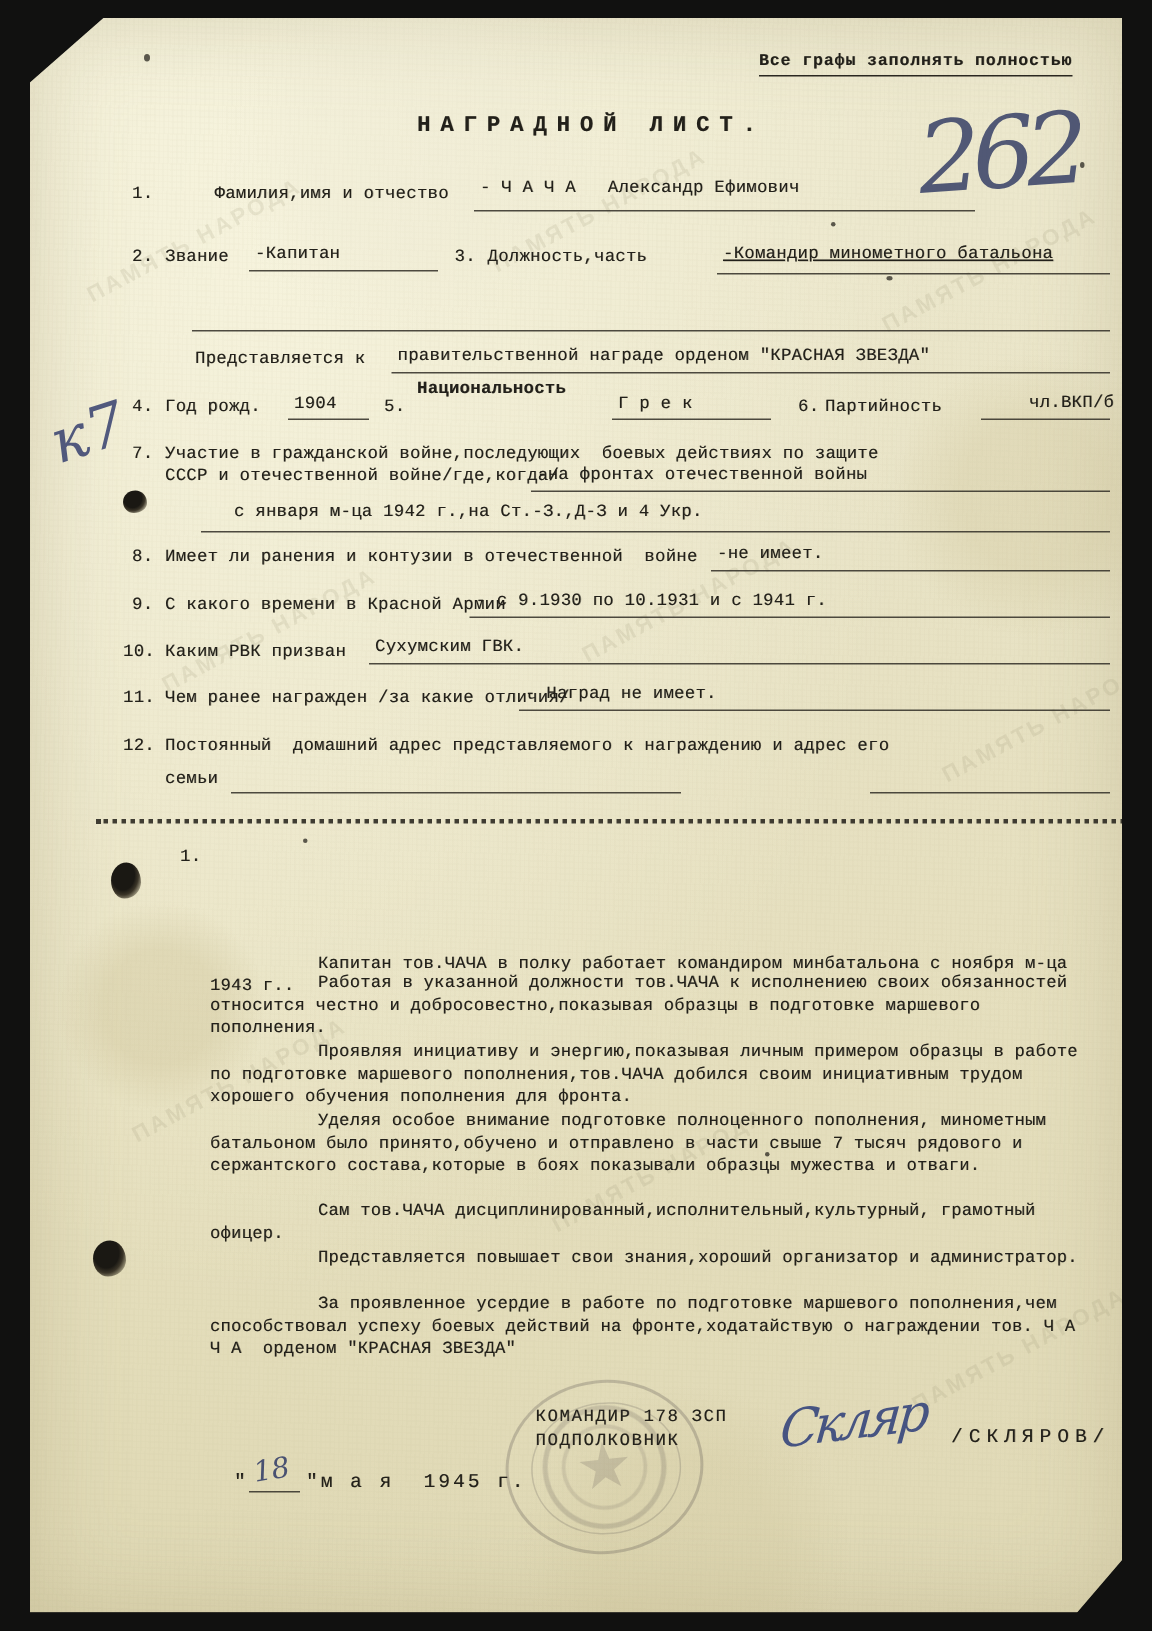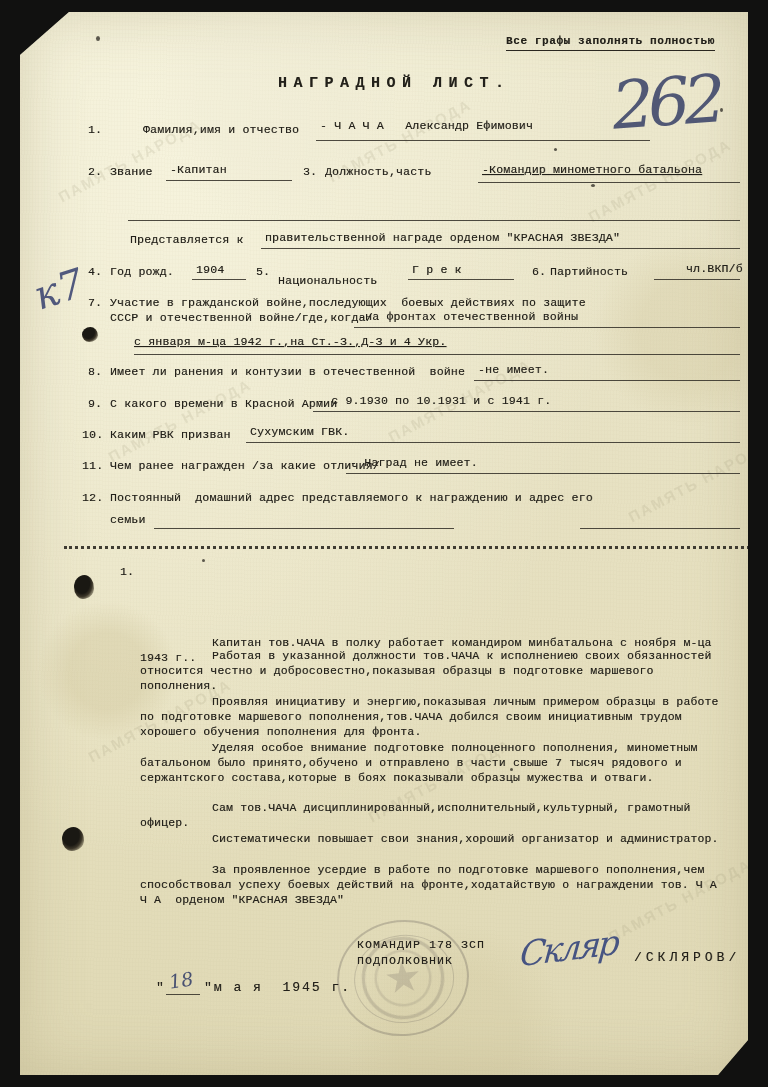--- a/index.html
+++ b/index.html
@@ -296,36 +296,36 @@
       <div class="t" style="left:110px; top:220px;">Представляется к</div>
       <div class="t" style="left:245px; top:218px;">правительственной награде орденом "КРАСНАЯ ЗВЕЗДА"</div>
       <div class="rule" style="left:241px; top:236px; width:479px;"></div>
 
       <div class="t" style="left:68px; top:252px;">4.</div>
       <div class="t" style="left:90px; top:252px;">Год рожд.</div>
       <div class="t" style="left:176px; top:250px;">1904</div>
       <div class="rule" style="left:172px; top:267px; width:54px;"></div>
 
       <div class="t" style="left:236px; top:252px;">5.</div>
-      <div class="t" style="left:258px; top:261px;">Национальность</div>
+      <div class="t" style="left:258px; top:240px;font-weight:bold;">Национальность</div>
       <div class="t" style="left:392px; top:250px;">Г р е к</div>
       <div class="rule" style="left:388px; top:267px; width:106px;"></div>
 
       <div class="t" style="left:512px; top:252px;">6.</div>
       <div class="t" style="left:530px; top:252px;">Партийность</div>
       <div class="t" style="left:666px; top:249px;">чл.ВКП/б</div>
       <div class="rule" style="left:634px; top:267px; width:86px;"></div>
 
       <div class="t" style="left:68px; top:283px;">7.</div>
       <div class="t" style="left:90px; top:298px;">СССР и отечественной войне/где,когда/</div>
       <div class="t" style="left:90px; top:283px;">Участие в гражданской войне,последующих  боевых действиях по защите</div>
       <div class="t" style="left:338px; top:297px;">-на фронтах отечественной войны</div>
       <div class="rule" style="left:334px; top:315px; width:386px;"></div>
 
-      <div class="t" style="left:114px; top:322px;text-decoration:underline;">с января м-ца 1942 г.,на Ст.-З.,Д-З и 4 Укр.</div>
+      <div class="t" style="left:136px; top:322px;">с января м-ца 1942 г.,на Ст.-З.,Д-З и 4 Укр.</div>
       <div class="rule" style="left:114px; top:342px; width:606px;"></div>
 
       <div class="t" style="left:68px; top:352px;">8.</div>
       <div class="t" style="left:90px; top:352px;">Имеет ли ранения и контузии в отечественной  войне</div>
       <div class="t" style="left:458px; top:350px;">-не имеет.</div>
       <div class="rule" style="left:454px; top:368px; width:266px;"></div>
 
       <div class="t" style="left:68px; top:384px;">9.</div>
       <div class="t" style="left:90px; top:384px;">С какого времени в Красной Армии</div>
       <div class="t" style="left:297px; top:381px;">- с 9.1930 по 10.1931 и с 1941 г.</div>
@@ -349,21 +349,21 @@
 
       <div class="dotted" style="top:534px;"></div>
 
       <div class="t" style="left:100px; top:552px;">1.</div>
 
       <div class="body-par" style="top:624px;">Капитан тов.ЧАЧА в полку работает командиром минбатальона с ноября м-ца 1943 г..</div>
       <div class="body-par" style="top:637px;">Работая в указанной должности тов.ЧАЧА к исполнениею своих обязанностей относится честно и добросовестно,показывая образцы в подготовке маршевого пополнения.</div>
       <div class="body-par" style="top:683px;">Проявляя инициативу и энергию,показывая личным примером образцы в работе по подготовке маршевого пополнения,тов.ЧАЧА добился своим инициативным трудом хорошего обучения пополнения для фронта.</div>
       <div class="body-par" style="top:729px;">Уделяя особое внимание подготовке полноценного пополнения, минометным батальоном было принято,обучено и отправлено в части свыше 7 тысяч рядового и сержантского состава,которые в боях показывали образцы мужества и отваги.</div>
       <div class="body-par" style="top:789px;">Сам тов.ЧАЧА дисциплинированный,исполнительный,культурный, грамотный офицер.</div>
-      <div class="body-par" style="top:820px;">Систематически повышает свои знания,хороший организатор и администратор.</div>
+      <div class="body-par" style="top:820px;">Представляется повышает свои знания,хороший организатор и администратор.</div>
       <div class="body-par" style="top:851px;">За проявленное усердие в работе по подготовке маршевого пополнения,чем способствовал успеху боевых действий на фронте,ходатайствую о награждении тов. Ч А Ч А  орденом "КРАСНАЯ ЗВЕЗДА"</div>
 
       <div class="t" style="left:337px; top:925px; letter-spacing:1.1px;">КОМАНДИР 178 ЗСП</div>
       <div class="t" style="left:337px; top:941px; letter-spacing:1.1px;">ПОДПОЛКОВНИК</div>
       <div class="t" style="left:614px; top:937px; letter-spacing:4px; font-size:13px;">/СКЛЯРОВ/</div>
 
       <div class="t" style="left:136px; top:967px; font-size:13px;">"</div>
       <div class="rule" style="left:146px; top:982px; width:34px;"></div>
       <div class="t" style="left:184px; top:967px; font-size:13px; letter-spacing:2px;">"м а я  1945 г.</div>
 

